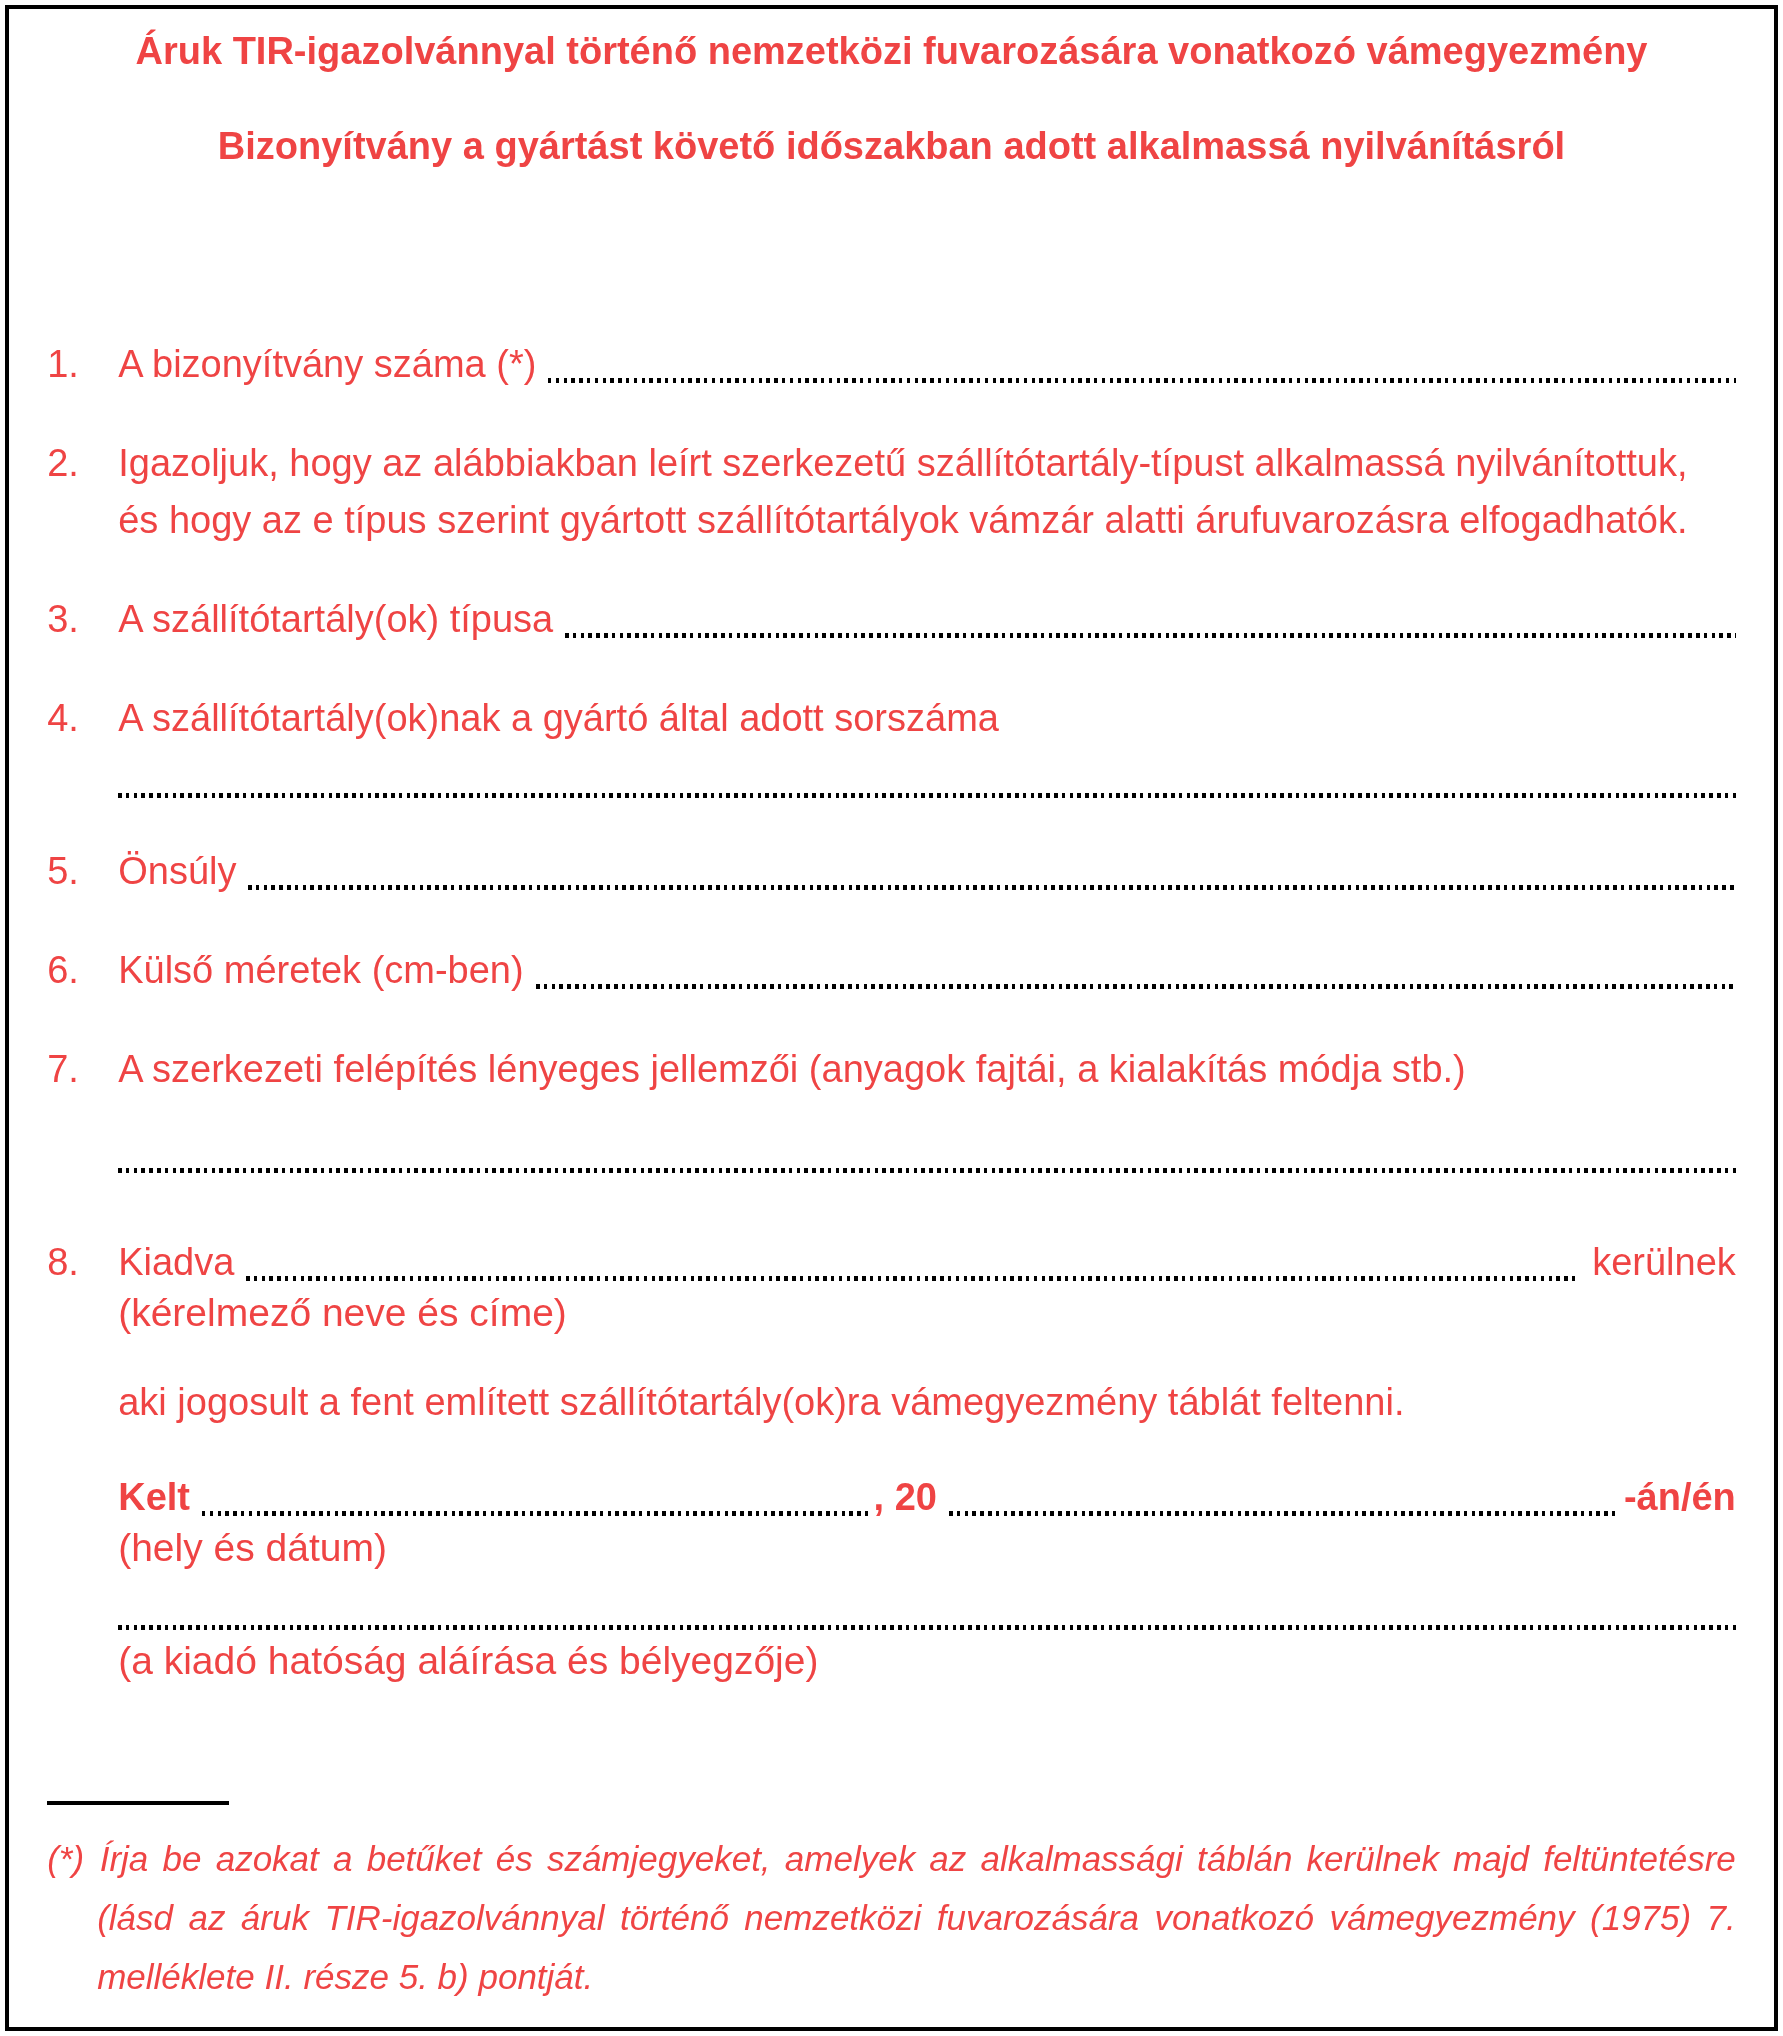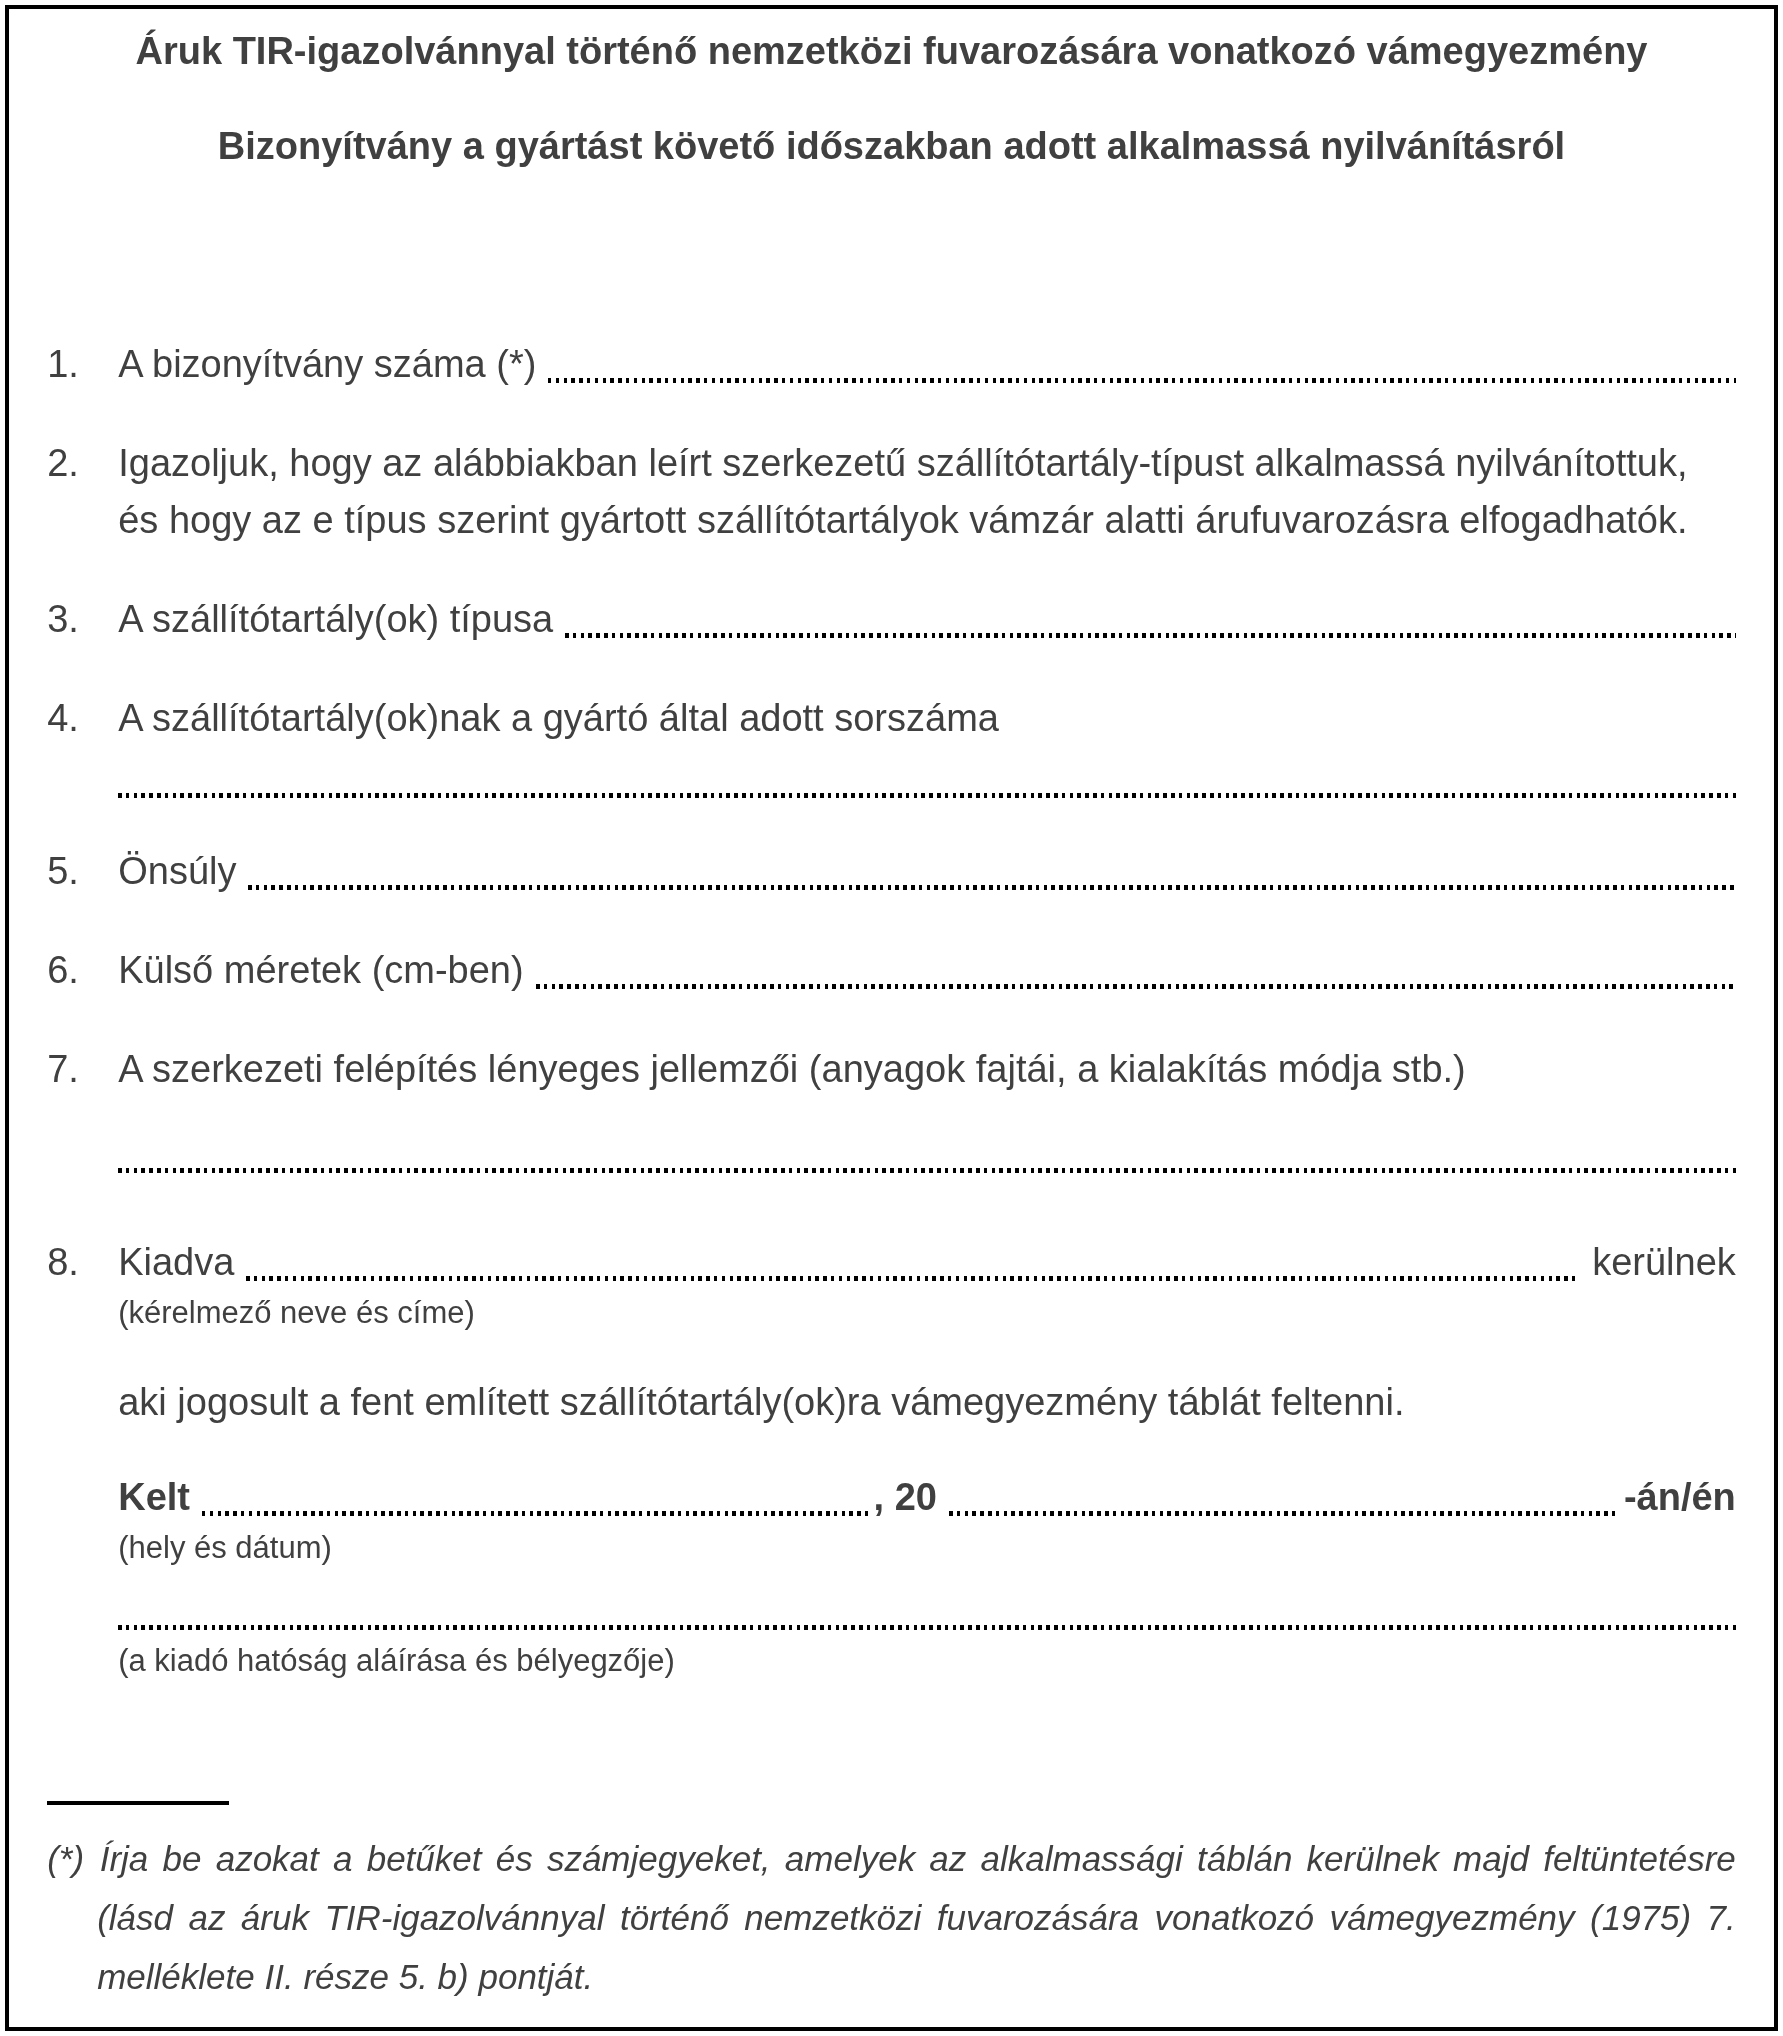--- a/index.html
+++ b/index.html
@@ -13,21 +13,21 @@
     position: absolute;
     inset: 5.2px;
     border: 4.3px solid #000000;
     box-sizing: border-box;
     padding: 14px 38px 21px 38px;
     display: flex;
     flex-direction: column;
     font-family: "Liberation Sans", sans-serif;
     font-size: 38px;
     line-height: 57px;
-    color: #404040;
+    color: #ef4444;
     background: #ffffff;
   }
   .title-block {
     text-align: center;
     font-weight: bold;
   }
   .subtitle {
     text-align: center;
     font-weight: bold;
     margin-top: 38px;
@@ -58,21 +58,21 @@
     margin: 45px 0 45px 71px;
     height: 6px;
     background-image: repeating-linear-gradient(90deg, #000 0 3.5px, transparent 3.5px 7.8px);
     background-repeat: no-repeat;
     background-position: left bottom;
     background-size: 100% 5.2px;
   }
   .dotted-standalone.after7 { margin-top: 69px; margin-bottom: 61px; }
   .dotted-standalone.signature { margin-top: 55px; margin-bottom: 8.6px; }
   .small {
-    font-size: 31px;
+    font-size: 39px;
     line-height: 43px;
   }
   .hint-row { margin-left: 71px; margin-bottom: 40px; }
   .hint-row.tight { margin-bottom: 0; }
   .para-row { margin-left: 71px; margin-bottom: 38px; }
   .kelt-row {
     margin-left: 71px;
     display: flex;
     align-items: flex-start;
   }

